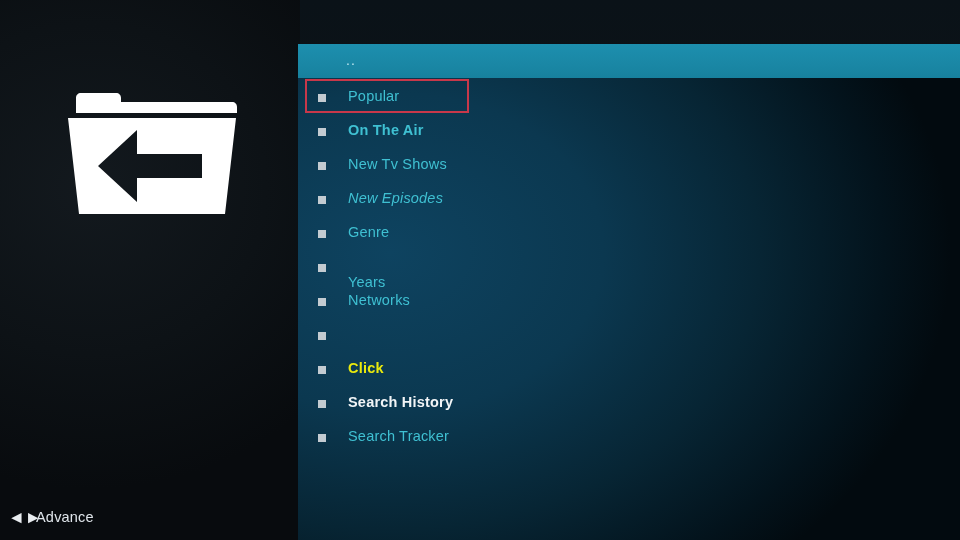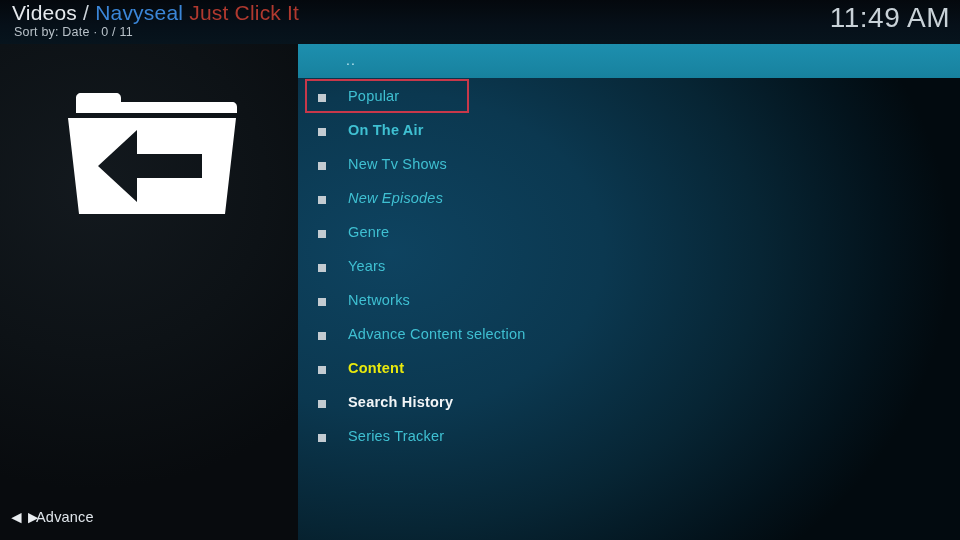--- a/index.html
+++ b/index.html
@@ -136,30 +136,20 @@
   }
 </style>
 </head>
 <body>
 
 <div id="screen">
 
   <div class="bg-base"></div>
   <div class="bg-left-vignette"></div>
 
-  <div class="header">
-    <div class="header-titleline">
-      <span class="t-videos">Videos</span>
-      <span class="t-sep">/</span>
-      <span class="t-blue">Navyseal</span>
-      <span class="t-red">Just Click It</span>
-    </div>
-    <div class="header-sub">Sort by: Date  ·  0 / 11</div>
-    <div class="clock">11:49 AM</div>
-  </div>
 
   <div class="folder-wrap">
     <svg width="180" height="130" viewBox="0 0 180 130" xmlns="http://www.w3.org/2000/svg">
 
       <path d="M14,20 L14,10 C14,7 16,5 19,5 L54,5 C57,5 59,7 59,10 L59,14 L170,14 C173,14 175,16 175,19 L175,25 L14,25 Z" fill="#ffffff"></path>
 
       <path d="M6,30 L174,30 L163,126 L17,126 Z
                M36,78 L75,42 L75,66 L140,66 L140,90 L75,90 L75,114 Z" fill="#ffffff" fill-rule="evenodd"></path>
     </svg>
   </div>
@@ -186,41 +176,40 @@
         <div class="row" style="top: 138px;">
           <span class="bullet"></span>
           <span class="row-label" style="color: rgb(63, 192, 210); font-style: italic;">New Episodes</span>
         </div>
         <div class="row" style="top: 172px;">
           <span class="bullet"></span>
           <span class="row-label" style="color: rgb(63, 192, 210);">Genre</span>
         </div>
         <div class="row" style="top: 206px;">
           <span class="bullet"></span>
-          <span class="row-label" style="color: rgb(63, 192, 210);">Years</span>
+          <span class="row-label" style="color: rgb(63, 192, 210); margin-top: 16px;">Years</span>
         </div>
         <div class="row" style="top: 240px;">
           <span class="bullet"></span>
           <span class="row-label" style="color: rgb(63, 192, 210);">Networks</span>
         </div>
         <div class="row" style="top: 274px;">
           <span class="bullet"></span>
-          <span class="row-label" style="color: rgb(63, 192, 210);">Advance Content selection</span>
         </div>
         <div class="row" style="top: 308px;">
           <span class="bullet"></span>
-          <span class="row-label" style="color: rgb(233, 233, 13); font-weight: bold;">Content</span>
+          <span class="row-label" style="color: rgb(233, 233, 13); font-weight: bold;">Click</span>
         </div>
         <div class="row" style="top: 342px;">
           <span class="bullet"></span>
           <span class="row-label" style="color: rgb(242, 245, 247); font-weight: bold;">Search History</span>
         </div>
         <div class="row" style="top: 376px;">
           <span class="bullet"></span>
-          <span class="row-label" style="color: rgb(63, 192, 210);">Series Tracker</span>
+          <span class="row-label" style="color: rgb(63, 192, 210);">Search Tracker</span>
         </div>
       </div>
 
     <div class="focus-box" style="top: 35px; border-color: rgb(200, 56, 74);"></div>
   </div>
 
   <div class="footer">
     <div class="footer-icon">◄►</div>
     <div class="footer-label">Advance</div>
   </div>

